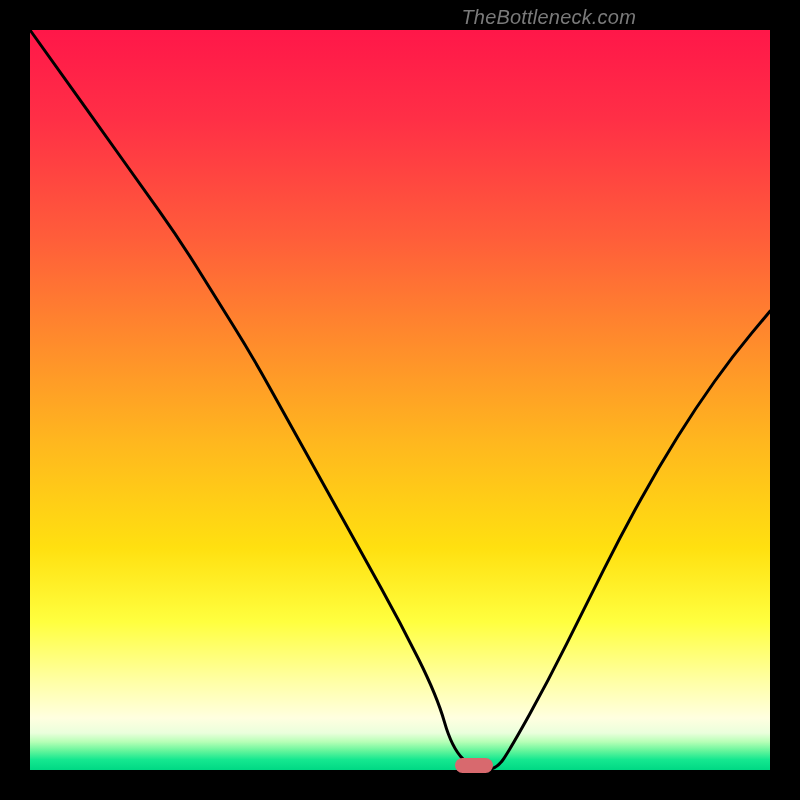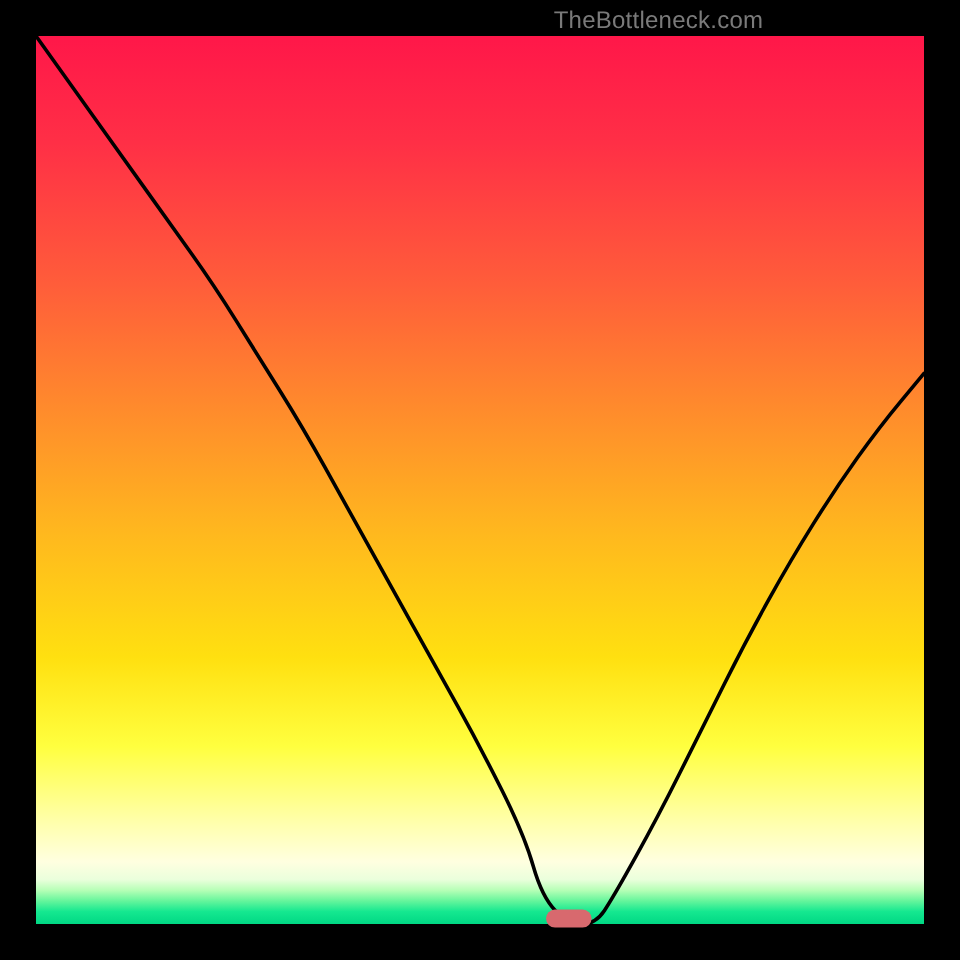--- a/index.html
+++ b/index.html
@@ -11,20 +11,21 @@
     overflow: hidden;
     font-family: Arial, Helvetica, sans-serif;
   }
   .frame {
     position: absolute;
     top: 0;
     left: 0;
     width: 668px;
     height: 800px;
     background: #000;
+    font-style: italic;
   }
   .plot-area {
     position: absolute;
     top: 30px;
     left: 30px;
     width: 740px;
     height: 740px;
     
     background:
       linear-gradient(

